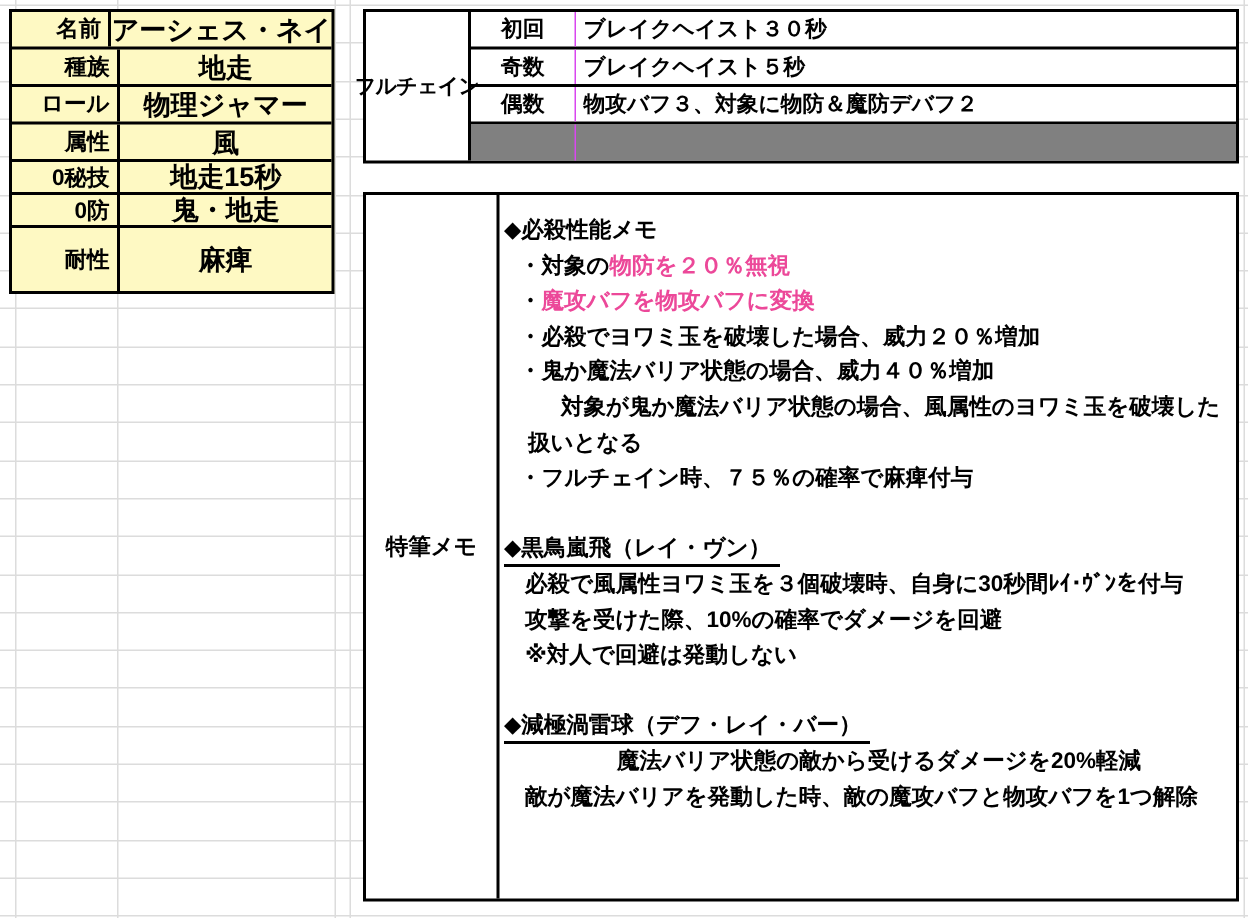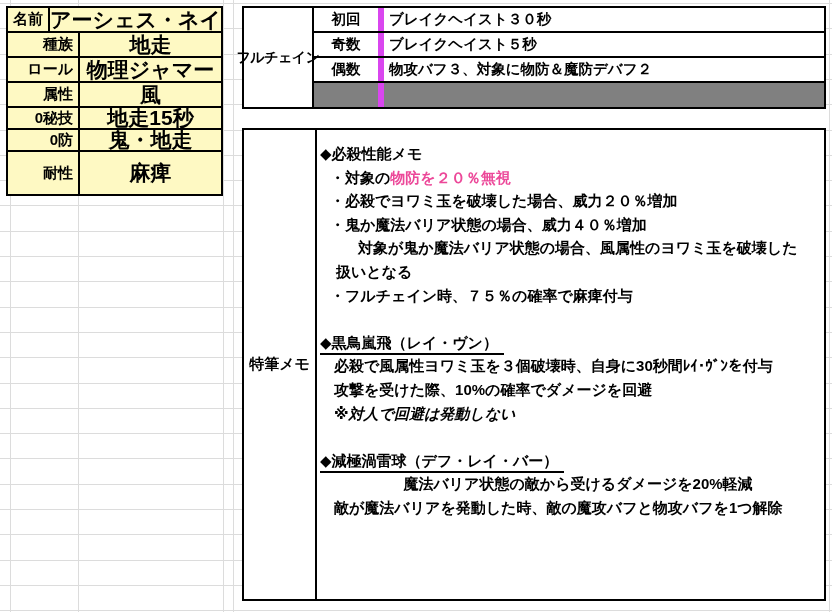--- a/index.html
+++ b/index.html
@@ -21,55 +21,55 @@
   .prow{display:flex;box-sizing:border-box;border-bottom:2px solid #000;}
   .prow:last-child{border-bottom:none;}
   .h25{height:25px}.h23{height:23px}.h22{height:22px}.h42{height:42px}
   .pcell-label{
     width:72px;box-sizing:border-box;border-right:2px solid #000;
     display:flex;align-items:center;justify-content:flex-end;
     padding-right:5px;font-size:15px;
   }
   .pcell-value{
     flex:1;display:flex;align-items:center;justify-content:center;
-    font-size:21px;white-space:nowrap;
+    font-size:18px;white-space:nowrap;
   }
 
   
   .ctable{
     position:absolute;left:242px;top:6px;width:584px;height:103px;
     box-sizing:border-box;border:2px solid #000;background:#fff;
     display:flex;z-index:2;
   }
   .chead{
     width:70px;box-sizing:border-box;border-right:2px solid #000;
     display:flex;align-items:center;justify-content:center;
     font-size:14px;letter-spacing:-0.5px;white-space:nowrap;
   }
   .cbody{flex:1;display:flex;flex-direction:column;}
   .crow{display:flex;box-sizing:border-box;height:25px;border-bottom:2px solid #000;}
   .crow:last-child{height:24px;border-bottom:none;}
   .clabel{
-    width:70px;box-sizing:border-box;border-right:6px solid #d946ef;
+    width:70px;box-sizing:border-box;border-right:1px solid #d946ef;
     display:flex;align-items:center;justify-content:center;font-size:14.5px;
   }
   .cvalue{
     flex:1;display:flex;align-items:center;padding-left:5px;
     font-size:14.5px;white-space:nowrap;
   }
   .grayrow .clabel,.grayrow .cvalue{background:#808080;}
 
   
   .mbox{
     position:absolute;left:242px;top:128px;width:584px;height:473px;
     box-sizing:border-box;border:2px solid #000;background:#fff;
     display:flex;z-index:2;
   }
   .mhead{
-    width:73px;box-sizing:border-box;border-right:2px solid #000;
+    width:89px;box-sizing:border-box;border-right:2px solid #000;
     display:flex;align-items:center;justify-content:center;
     font-size:15px;white-space:nowrap;
   }
   .mcontent{flex:1;box-sizing:border-box;padding:12px 2px 0 3px;overflow:hidden;}
   .memo-line{
     height:23.6px;line-height:23.6px;font-size:15px;white-space:nowrap;
     box-sizing:border-box;
   }
   .memo-line .red{color:#ec4899;}
   .memo-line .underline{
@@ -164,28 +164,29 @@
       <div class="cvalue"></div>
     </div>
   </div>
 </div>
 
 <div class="mbox">
   <div class="mhead">特筆メモ</div>
   <div class="mcontent" id="memo-content">
       <div class="memo-line" style="padding-left: 0px;"><span>◆必殺性能メモ</span></div>
       <div class="memo-line" style="padding-left: 10px;"><span>・対象の</span><span class="red">物防を２０％無視</span></div>
+      <div class="memo-line" style="padding-left: 10px;"><span>・</span><span class="red">魔攻バフを物攻バフに変換</span></div>
       <div class="memo-line" style="padding-left: 10px;"><span>・必殺でヨワミ玉を破壊した場合、威力２０％増加</span></div>
       <div class="memo-line" style="padding-left: 10px;"><span>・鬼か魔法バリア状態の場合、威力４０％増加</span></div>
       <div class="memo-line" style="padding-left: 38px;"><span>対象が鬼か魔法バリア状態の場合、風属性のヨワミ玉を破壊した</span></div>
       <div class="memo-line" style="padding-left: 16px;"><span>扱いとなる</span></div>
       <div class="memo-line" style="padding-left: 10px;"><span>・フルチェイン時、７５％の確率で麻痺付与</span></div>
       <div class="memo-line" style="padding-left: 0px;"></div>
       <div class="memo-line" style="padding-left: 0px;"><span class="underline"><span>◆黒鳥嵐飛（レイ・ヴン）</span></span></div>
       <div class="memo-line" style="padding-left: 14px;"><span>必殺で風属性ヨワミ玉を３個破壊時、自身に30秒間ﾚｲ･ｳﾞﾝを付与</span></div>
       <div class="memo-line" style="padding-left: 14px;"><span>攻撃を受けた際、10%の確率でダメージを回避</span></div>
-      <div class="memo-line" style="padding-left: 14px; font-style: italic;"><span>※対人で回避は発動しない</span></div>
+      <div class="memo-line" style="padding-left: 14px;"><span>※対人で回避は発動しない</span></div>
       <div class="memo-line" style="padding-left: 0px;"></div>
       <div class="memo-line" style="padding-left: 0px;"><span class="underline"><span>◆減極渦雷球（デフ・レイ・バー）</span></span></div>
       <div class="memo-line" style="padding-left: 14px; text-align: center;"><span>魔法バリア状態の敵から受けるダメージを20%軽減</span></div>
       <div class="memo-line" style="padding-left: 14px;"><span>敵が魔法バリアを発動した時、敵の魔攻バフと物攻バフを1つ解除</span></div>
     </div>
 </div>
 
 </body></html>

